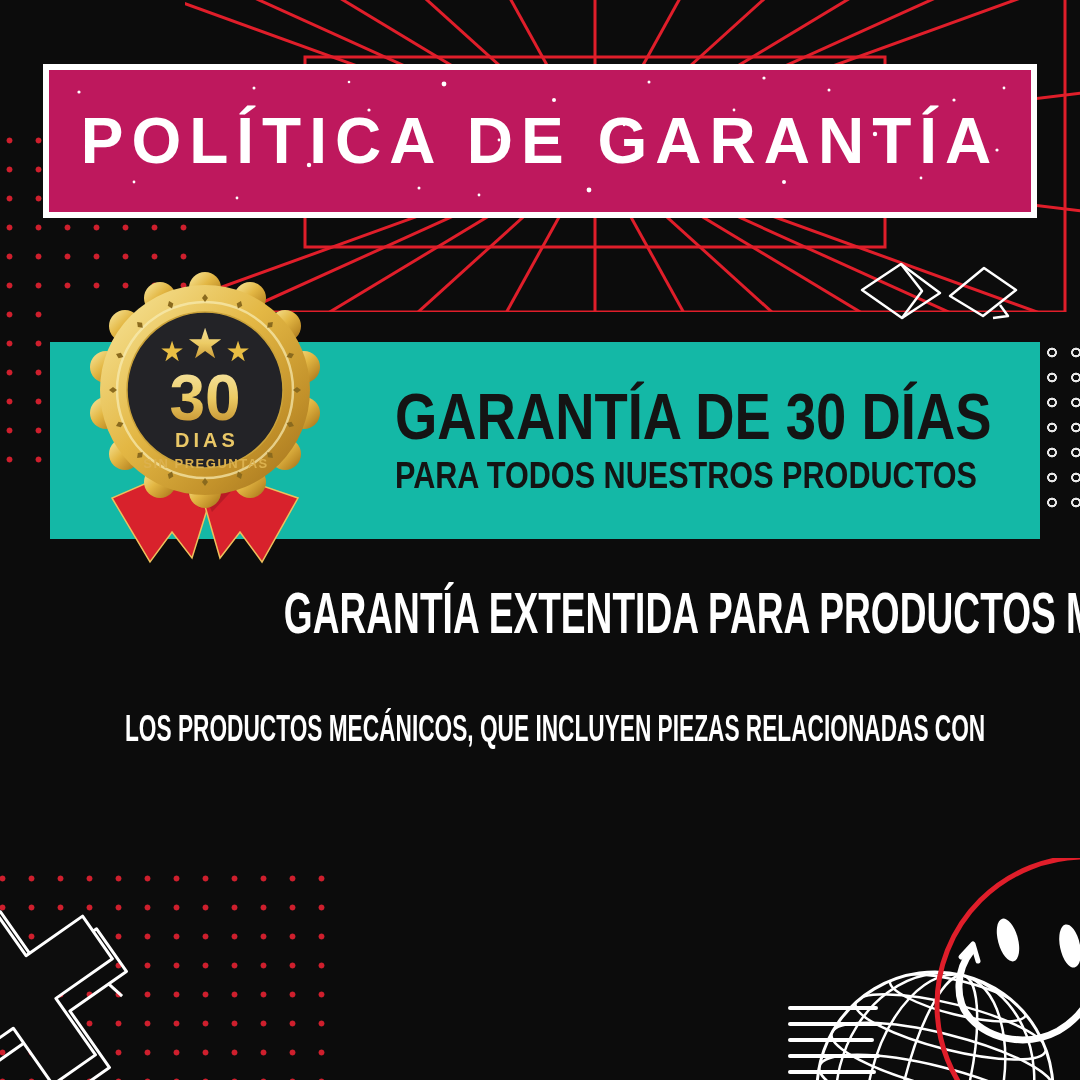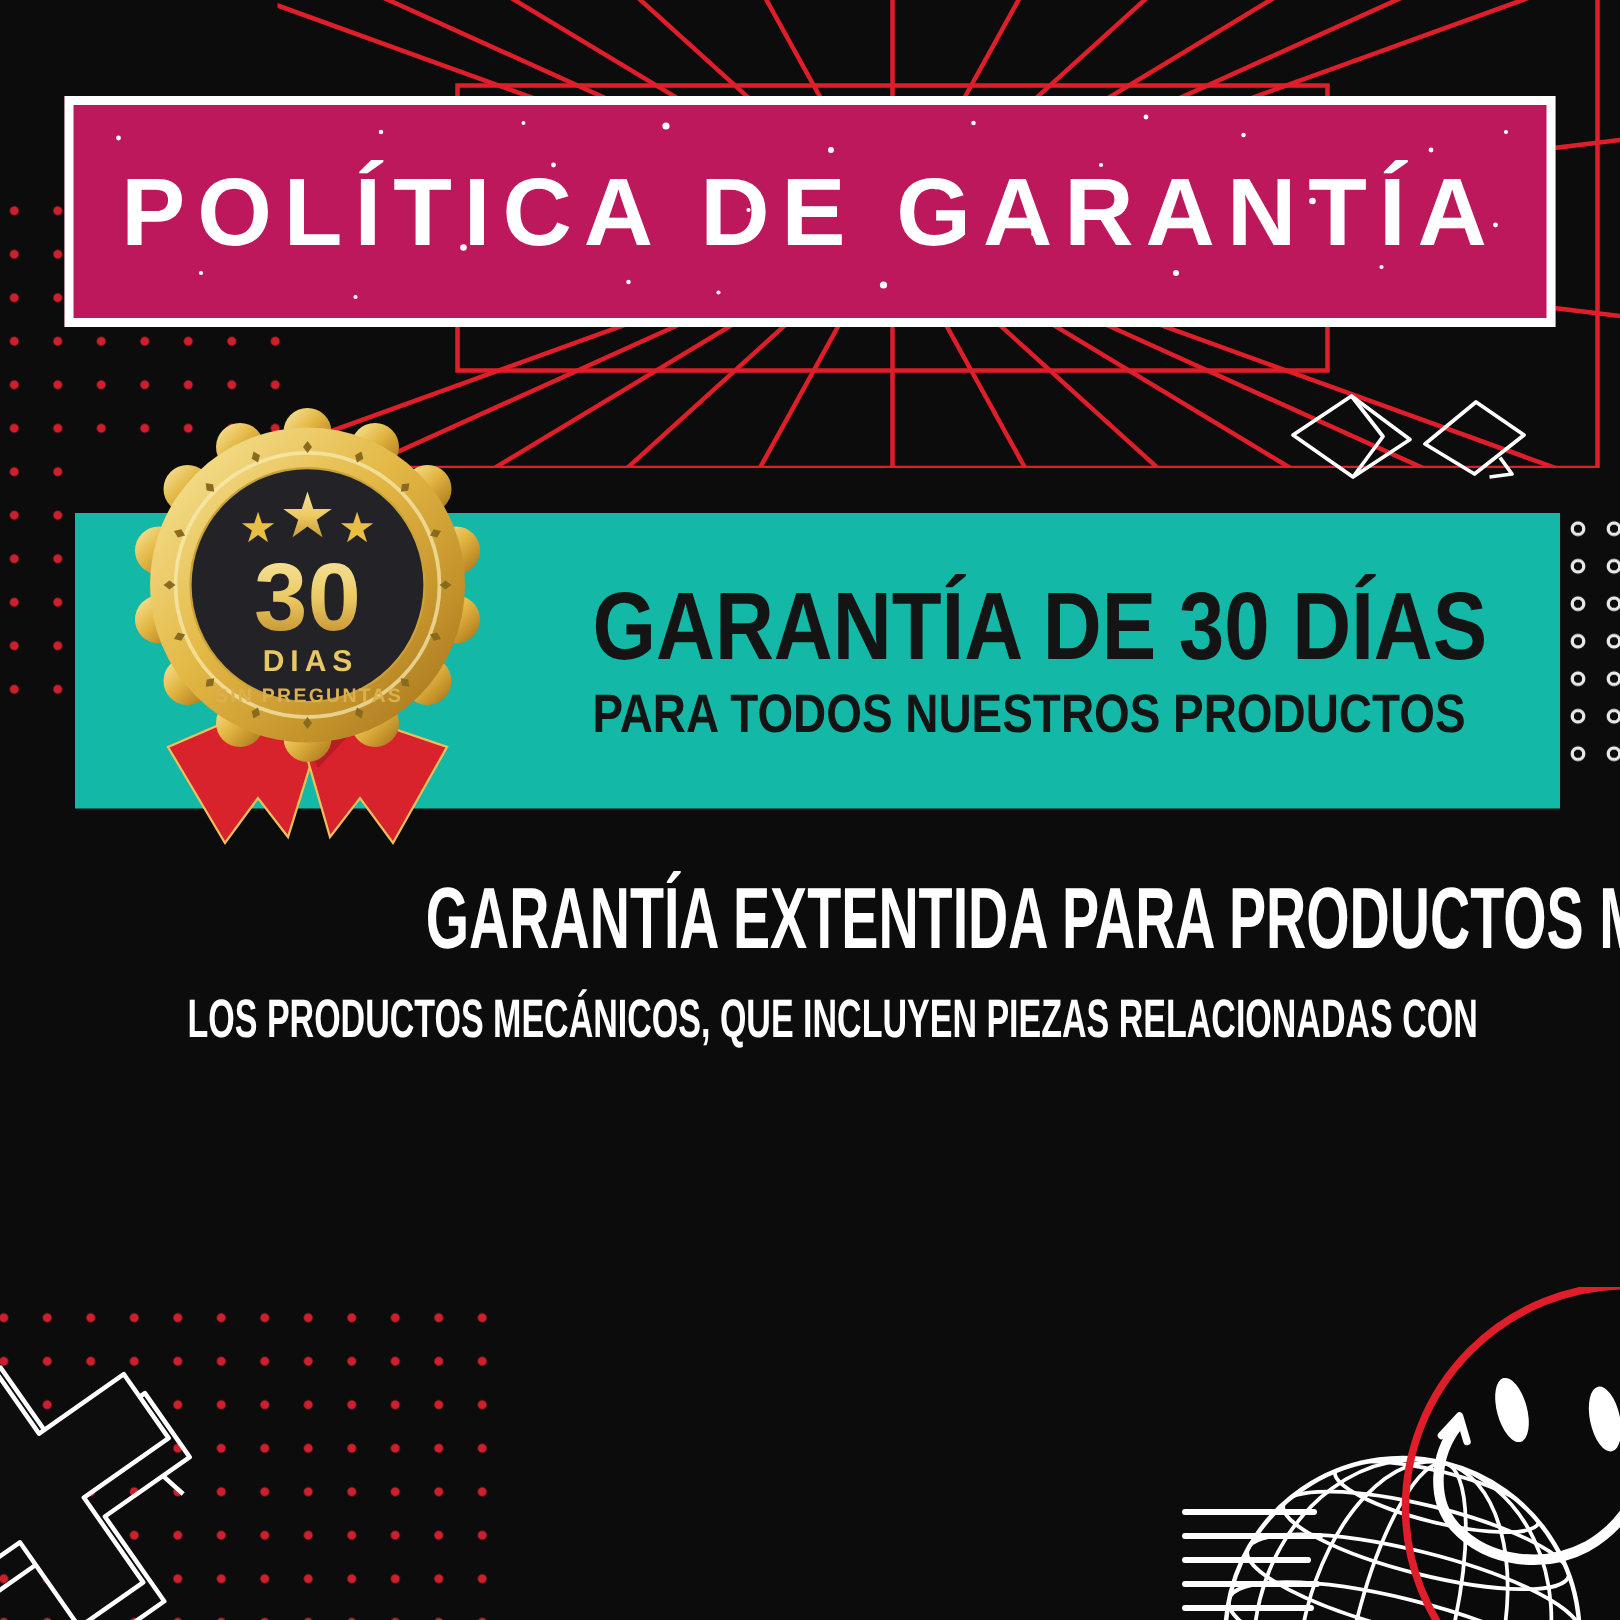--- a/index.html
+++ b/index.html
@@ -21,21 +21,21 @@
   .banner{left:50px;top:308px;width:990px;height:197px;background:#14b8a6;z-index:4;
           display:flex;flex-direction:column;justify-content:center;padding-left:345px;box-sizing:border-box;margin-top:34px;}
   .banner .b-title{color:#141414;font-size:64px;font-weight:bold;line-height:66px;
                    transform:scaleX(0.85);transform-origin:left center;white-space:nowrap;}
   .banner .b-sub{color:#141414;font-size:36px;font-weight:bold;line-height:44px;margin-top:4px;
                  transform:scaleX(0.85);transform-origin:left center;white-space:nowrap;}
   
   .heading{left:0;top:580px;width:1080px;text-align:center;z-index:5;}
   .heading span{display:inline-block;color:#ffffff;font-size:58px;font-weight:bold;line-height:66px;
                 transform:scaleX(0.64);transform-origin:center;white-space:nowrap;}
-  .body-text{left:125px;top:658px;width:900px;z-index:5;}
+  .body-text{left:125px;top:708px;width:900px;z-index:5;}
   .body-text .line{height:42px;}
   .body-text .line span{display:inline-block;color:#ffffff;font-size:36px;font-weight:bold;line-height:42px;
                         transform:scaleX(0.63);transform-origin:left center;white-space:nowrap;}
   svg text{font-family:"Liberation Sans",sans-serif;}
 </style>
 </head>
 <body>
 
 <div class="stage">
 

